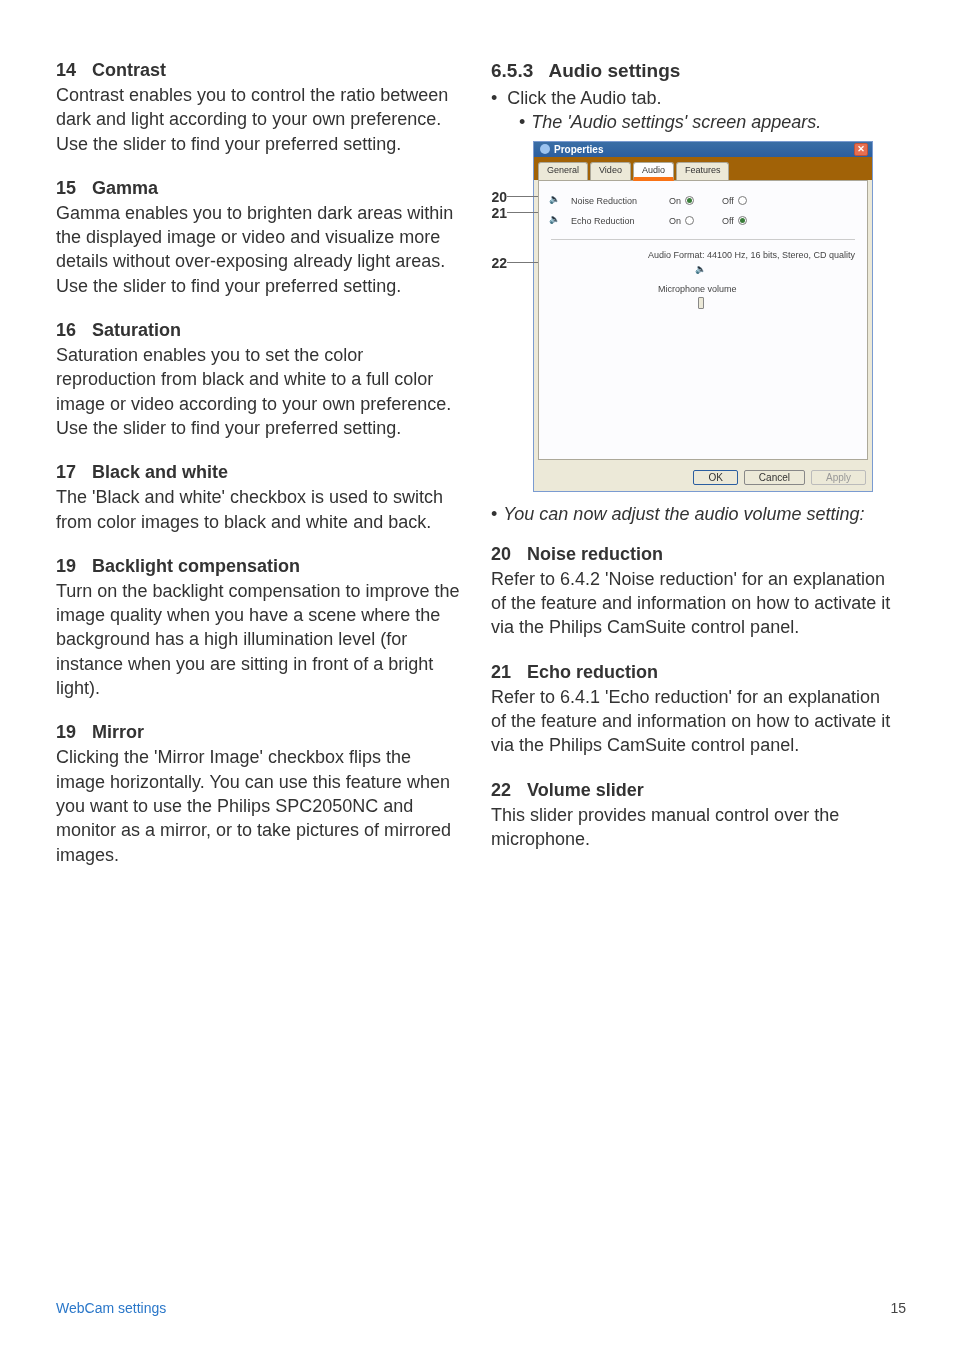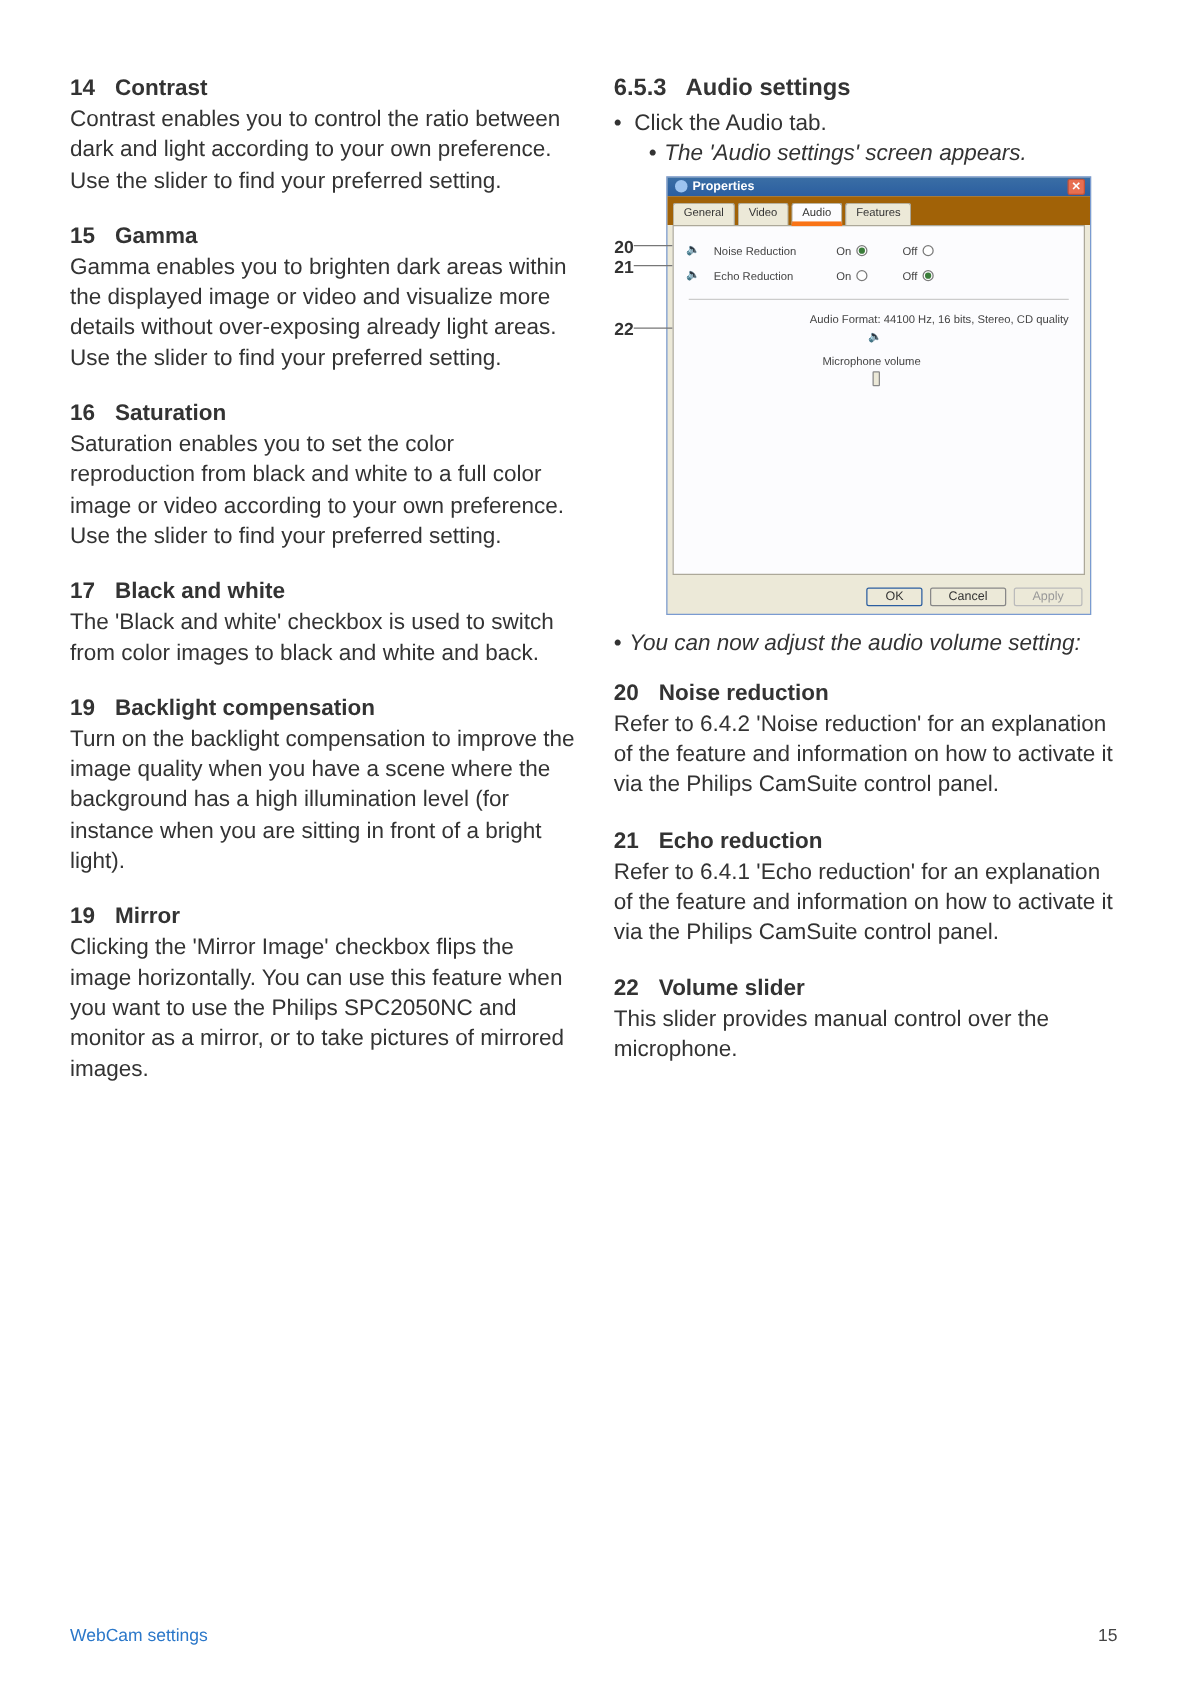--- a/index.html
+++ b/index.html
@@ -120,21 +120,21 @@
       border: 1px solid #888;
       background: #ece9d8;
       padding: 1px 14px;
       border-radius: 2px;
     }
     .dbtn.primary { border: 1px solid #2b5ea0; }
     .dbtn.disabled { color: #999; border-color: #bbb; }
 
     .footer {
       position: absolute;
-      bottom: 34px; left: 56px; right: 60px;
+      bottom: 34px; left: 56px; right: 48px;
       display: flex; justify-content: space-between;
       font-size: 14px;
     }
     .footer .left { color: #2a77c9; }
     .footer .right { color: #444; }
   </style>
 </head>
 <body>
 
 <div class="columns">

